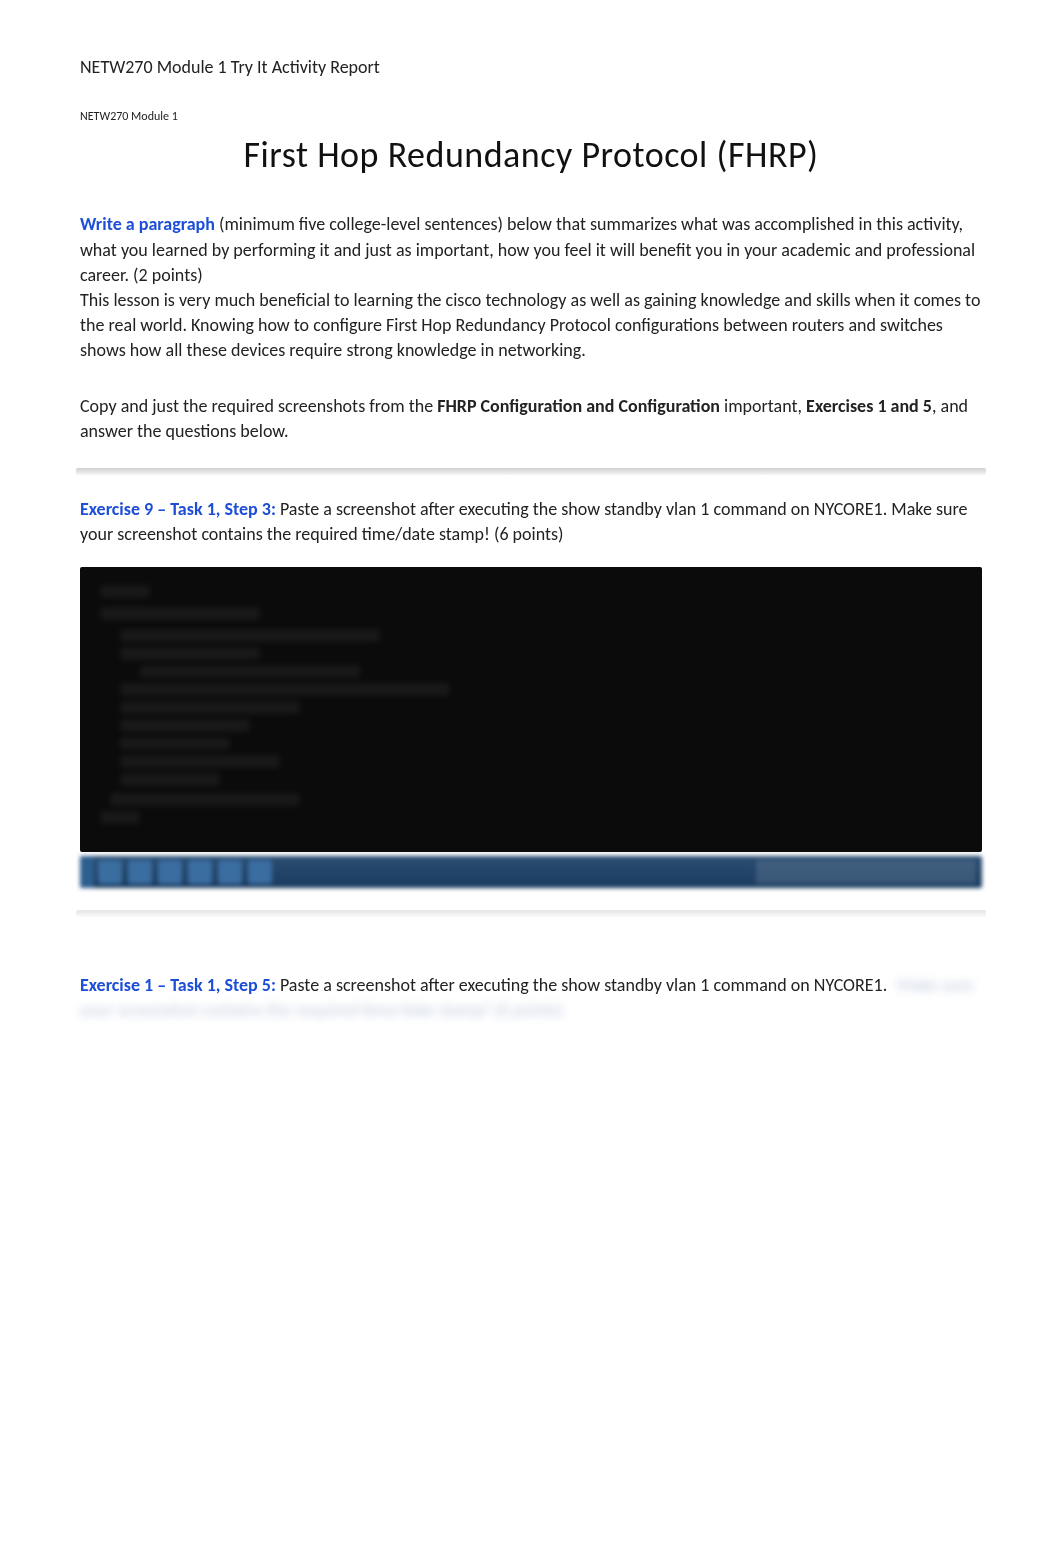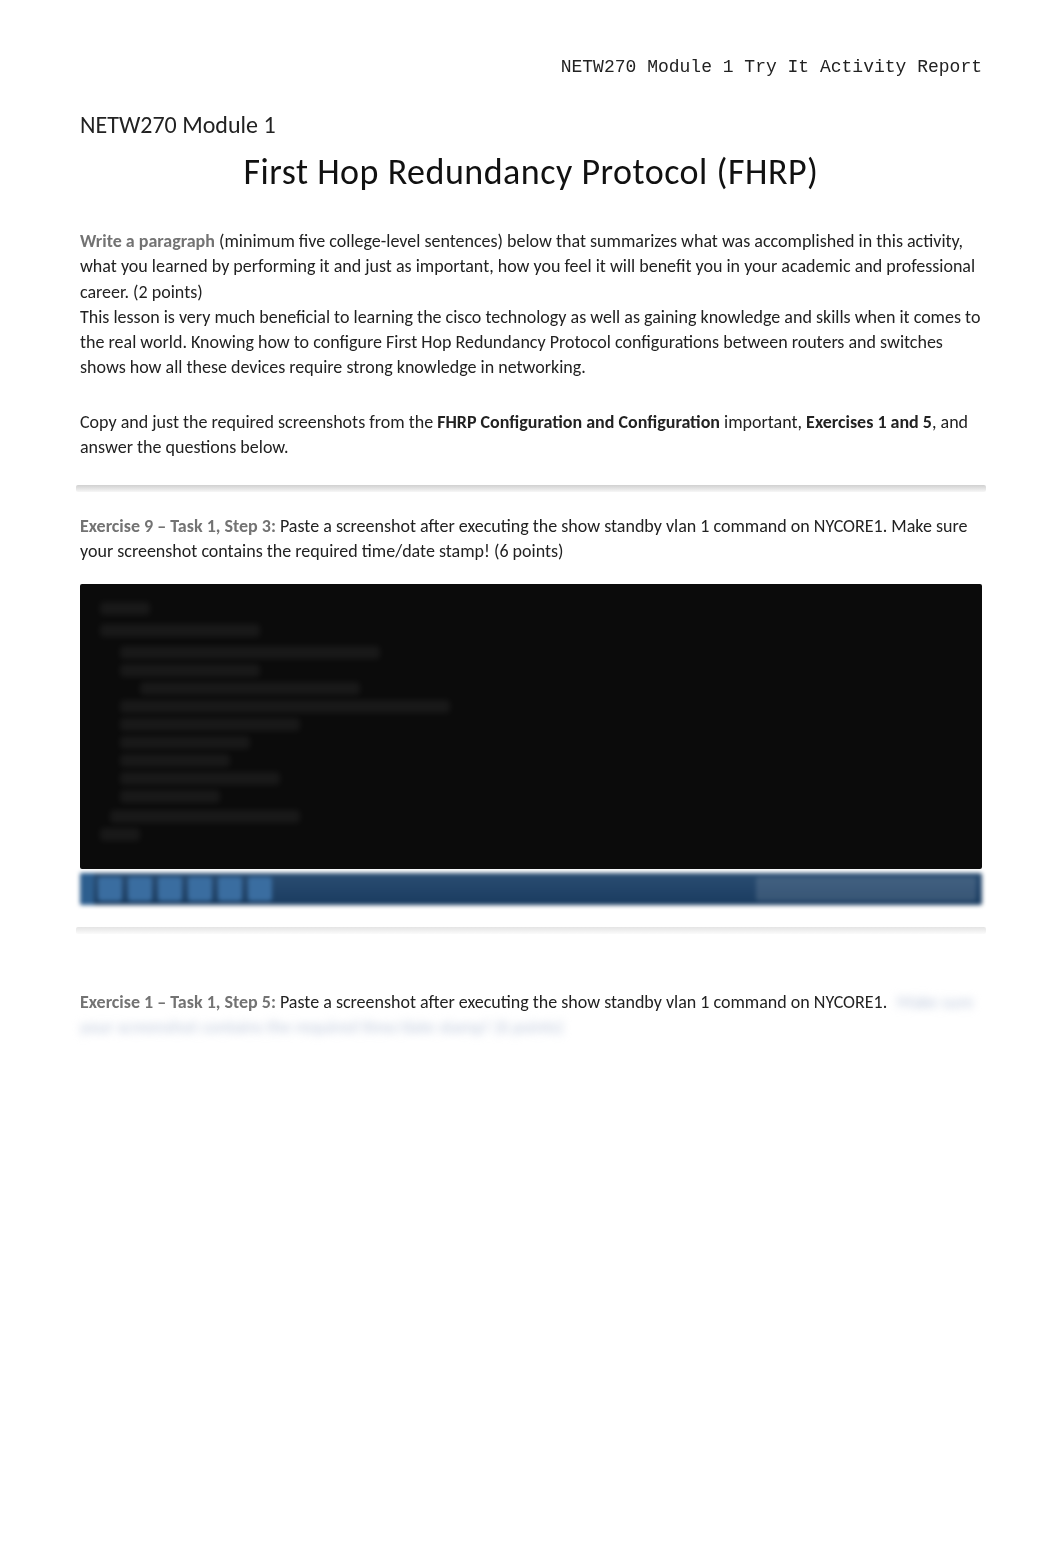--- a/index.html
+++ b/index.html
@@ -8,42 +8,41 @@
     height: 1556px;
     background: #fff;
     font-family: "Segoe UI", Calibri, Arial, sans-serif;
     color: #222;
     padding: 55px 80px 40px 80px;
     position: relative;
     font-size: 18px;
     line-height: 1.4;
   }
   .page-header {
-    text-align: right;
+    text-align: left;
     font-size: 18px;
     margin-bottom: 28px;
     color: #222;
-    font-family: Liberation Mono, monospace;
   }
   .course-line {
-    font-size: 24px;
+    font-size: 12px;
     color: #222;
   }
   .doc-title {
     font-size: 36px;
     font-weight: 400;
     text-align: center;
     color: #111;
     margin-top: 5px;
     margin-bottom: 32px;
     letter-spacing: 0.5px;
   }
   .section p { margin-bottom: 0; }
   .red-bold {
-    color: #737373;
+    color: #1d4ed8;
     font-weight: 700;
   }
   .para-block { margin-bottom: 2px; }
   .body-text { color: #222; }
   .hr-shadow {
     height: 7px;
     background: linear-gradient(to bottom, #d0d0d0, #f7f7f7);
     border: none;
     margin: 24px -4px 22px -4px;
     border-radius: 2px;

